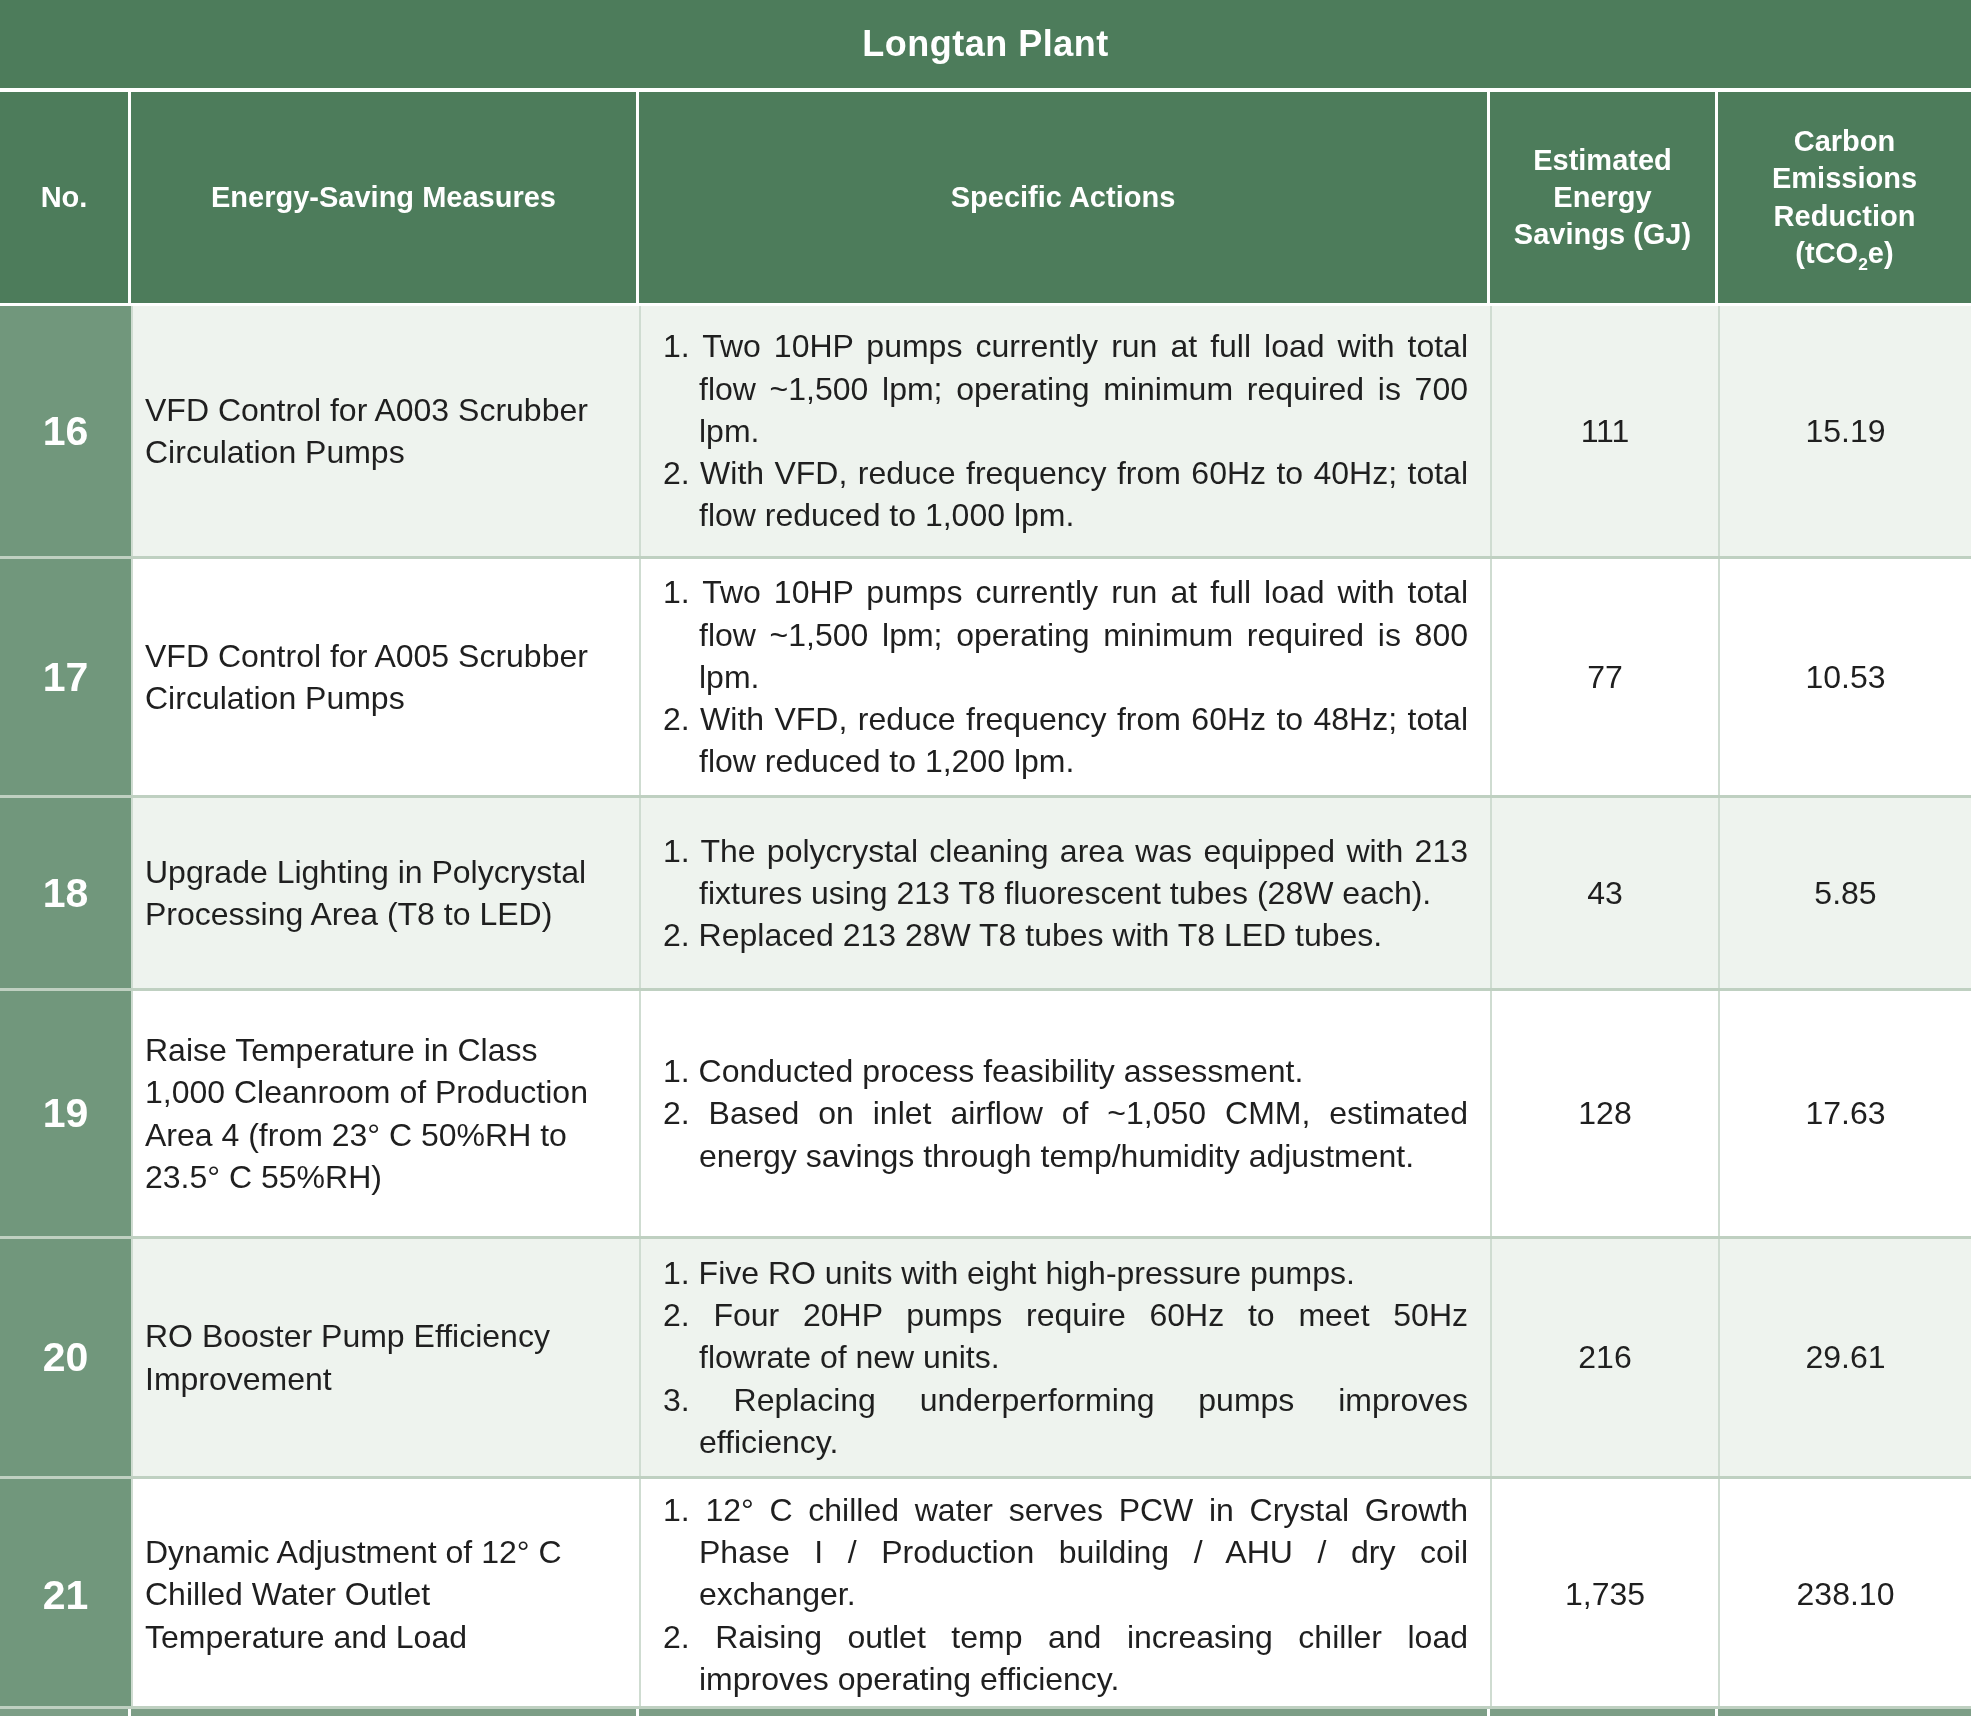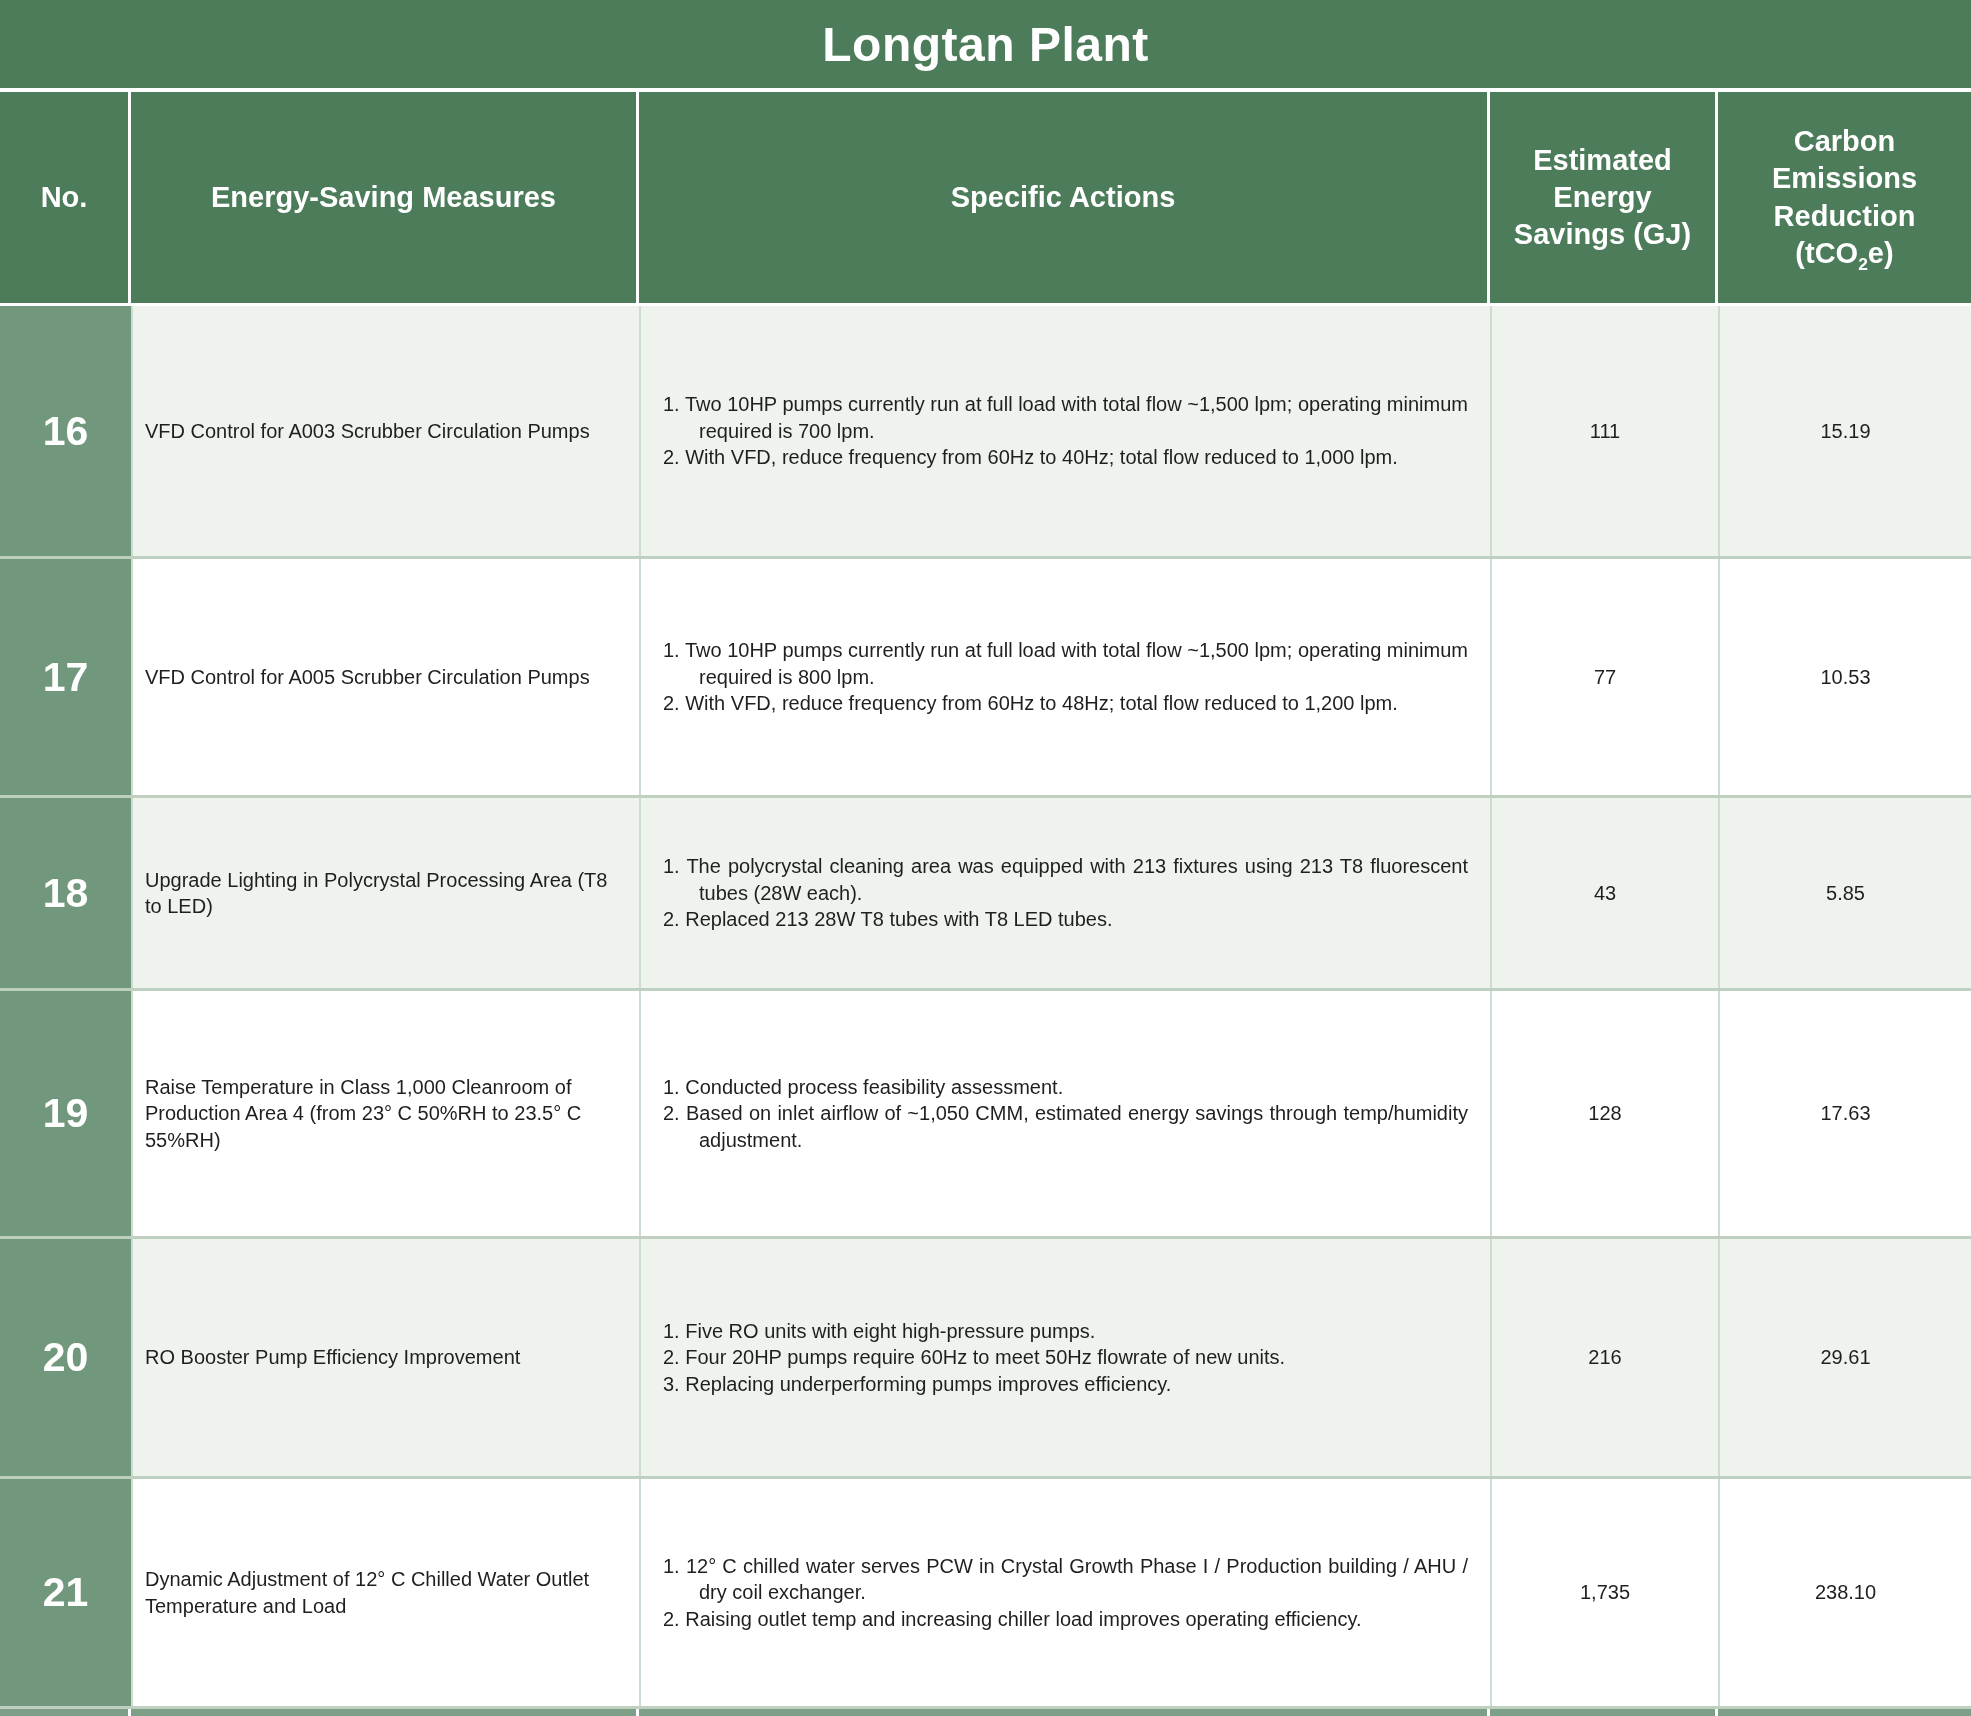--- a/index.html
+++ b/index.html
@@ -10,37 +10,37 @@
     --line-light:#bfd0c1;
     --line-vert:#cfdcd1;
     --text:#1f1f1f;
   }
   html,body{margin:0;padding:0;background:#ffffff;}
   body{font-family:"Liberation Sans", sans-serif;color:var(--text);}
   .table{width:1971px;height:1716px;background:#ffffff;overflow:hidden;display:flex;flex-direction:column;}
   .title-row{
     background:var(--green-dark);height:88px;flex:0 0 auto;
     display:flex;align-items:center;justify-content:center;
-    color:#ffffff;font-weight:bold;font-size:48px;letter-spacing:0.5px;
+    color:#ffffff;font-weight:bold;font-size:36px;letter-spacing:0.5px;
   }
   .grid{display:grid;grid-template-columns:131px 508px 851px 228px 253px;box-sizing:border-box;}
   .header-row{
     border-top:4px solid #ffffff;height:215px;flex:0 0 auto;background:#ffffff;
   }
   .header-cell{
     background:var(--green-dark);color:#ffffff;font-weight:bold;font-size:29px;line-height:1.28;
     display:flex;align-items:center;justify-content:center;text-align:center;
     box-sizing:border-box;padding:6px 14px;
   }
   .header-row .header-cell:not(:last-child){border-right:3px solid #ffffff;}
   .body-row{box-sizing:border-box;background:var(--row-white);}
   .body-row.alt{background:var(--row-light);}
   .body-row{border-top:3px solid var(--line-light);}
   .body-row.first{border-top:3px solid #ffffff;}
-  .cell{box-sizing:border-box;display:flex;align-items:center;font-size:20px;line-height:1.32;}
+  .cell{box-sizing:border-box;display:flex;align-items:center;font-size:32px;line-height:1.32;}
   .cell:not(:first-child){border-left:2px solid var(--line-vert);}
   .no-cell{
     background:var(--green-no);color:#ffffff;font-weight:bold;font-size:41px;
     justify-content:center;
   }
   .measure-cell{padding:10px 22px 10px 12px;text-align:left;}
   .actions-cell{flex-direction:column;justify-content:center;padding:10px 22px 10px 22px;}
   .action{width:100%;box-sizing:border-box;text-align:justify;padding-left:36px;text-indent:-36px;}
   .num-cell{justify-content:center;text-align:center;}
   .bottom-strip{flex:1 1 auto;border-top:3px solid var(--line-light);background:#ffffff;}

